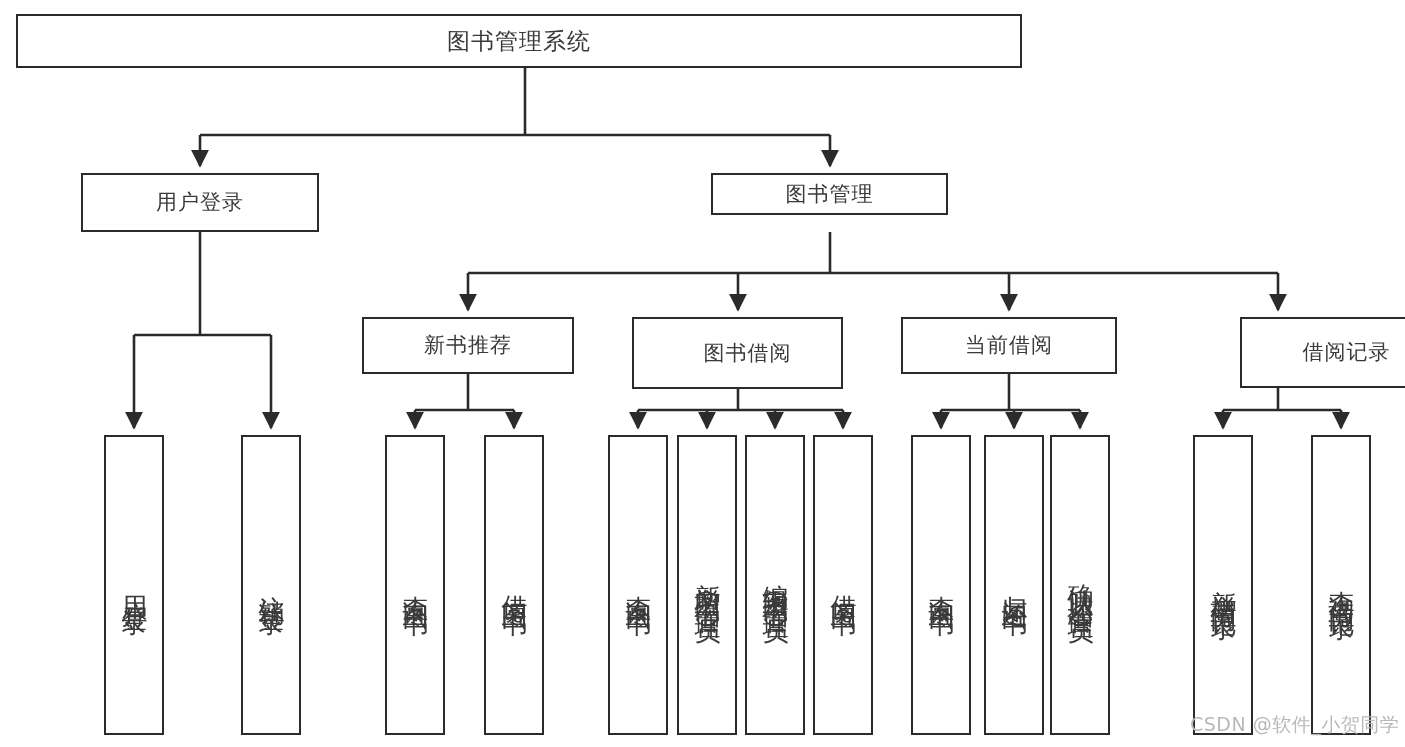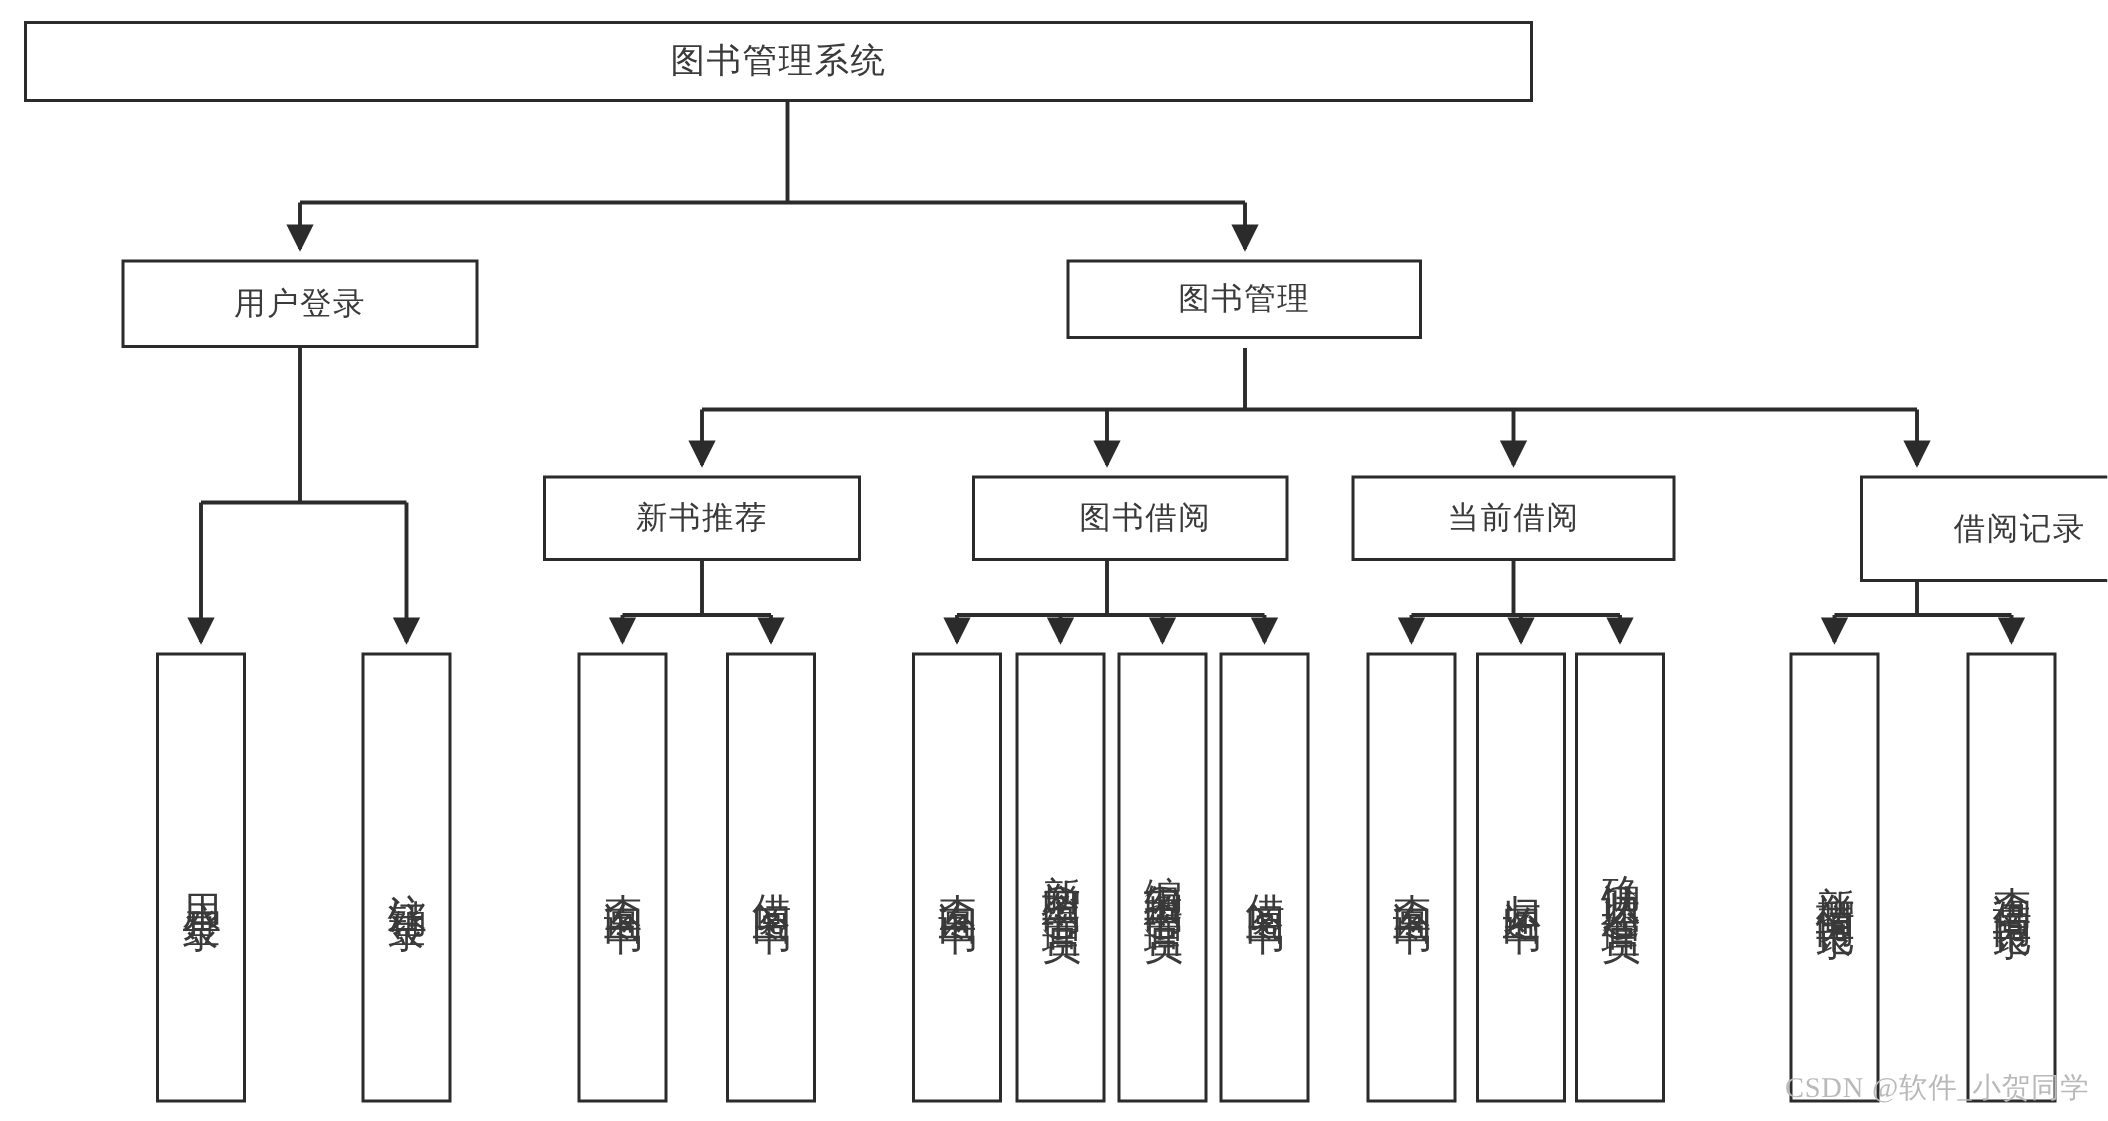--- a/index.html
+++ b/index.html
@@ -1,17 +1,17 @@
 <!DOCTYPE html>
 <html><head>
 <meta charset="utf-8">
 <style>
   html,body{margin:0;padding:0;background:#fff;}
   body{font-family:"DejaVu Sans","Liberation Sans",sans-serif;}
-  #canvas{position:relative;width:1405px;height:747px;background:#ffffff;overflow:hidden;font-family:Liberation Serif, serif;}
+  #canvas{position:relative;width:1405px;height:747px;background:#ffffff;overflow:hidden;}
   svg#wires{position:absolute;left:0;top:0;width:1405px;height:747px;}
 
   .node{position:absolute;box-sizing:border-box;border:2px solid #2b2b2b;background:#ffffff;
         display:flex;align-items:center;justify-content:center;}
   .node .lbl{color:#3a3a3a;line-height:1.15;text-align:center;}
 
   
   .h .lbl{font-size:21px;letter-spacing:1px;}
   .root .lbl{font-size:23px;letter-spacing:1px;}
 
@@ -82,28 +82,28 @@
     </g>
   </svg>
 
   <div class="node h root" style="left:16px;top:14px;width:1006px;height:54px;">
     <span class="lbl">图书管理系统</span>
   </div>
 
   <div class="node h" style="left:81px;top:173px;width:238px;height:59px;">
     <span class="lbl">用户登录</span>
   </div>
-  <div class="node h" style="left:711px;top:173px;width:237px;height:53px;">
+  <div class="node h" style="left:711px;top:173px;width:237px;height:42px;">
     <span class="lbl">图书管理</span>
   </div>
 
   <div class="node h" style="left:362px;top:317px;width:212px;height:57px;">
     <span class="lbl">新书推荐</span>
   </div>
-  <div class="node h" style="left:648px;top:317px;width:211px;height:57px;padding-left:20px;">
+  <div class="node h" style="left:632px;top:317px;width:211px;height:72px;padding-left:20px;">
     <span class="lbl">图书借阅</span>
   </div>
   <div class="node h" style="left:901px;top:317px;width:216px;height:57px;justify-content:center;">
     <span class="lbl">当前借阅</span>
   </div>
   <div class="node h" style="left:1240px;top:317px;width:213px;height:71px;">
     <span class="lbl">借阅记录</span>
   </div>
 
   <div class="node v" style="left:104px;top:435px;width:60px;height:300px;">

